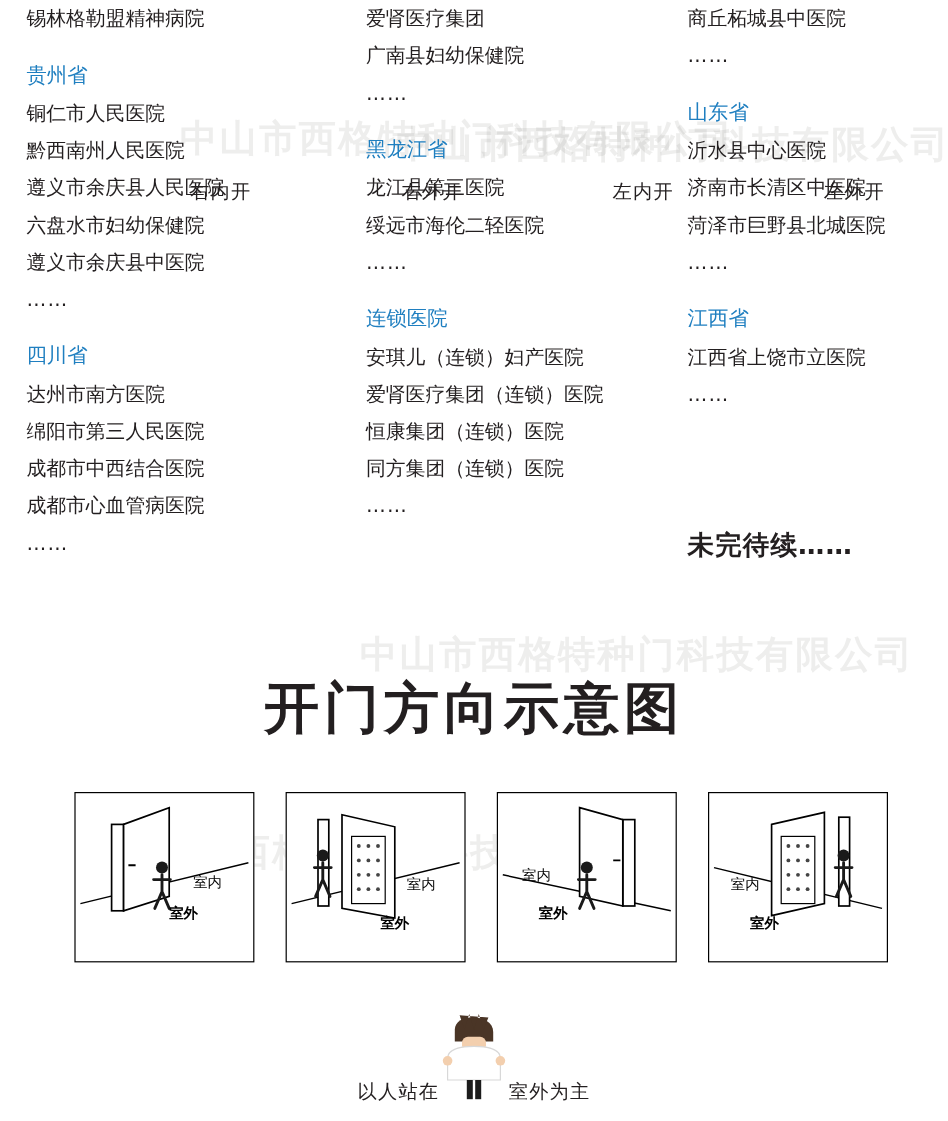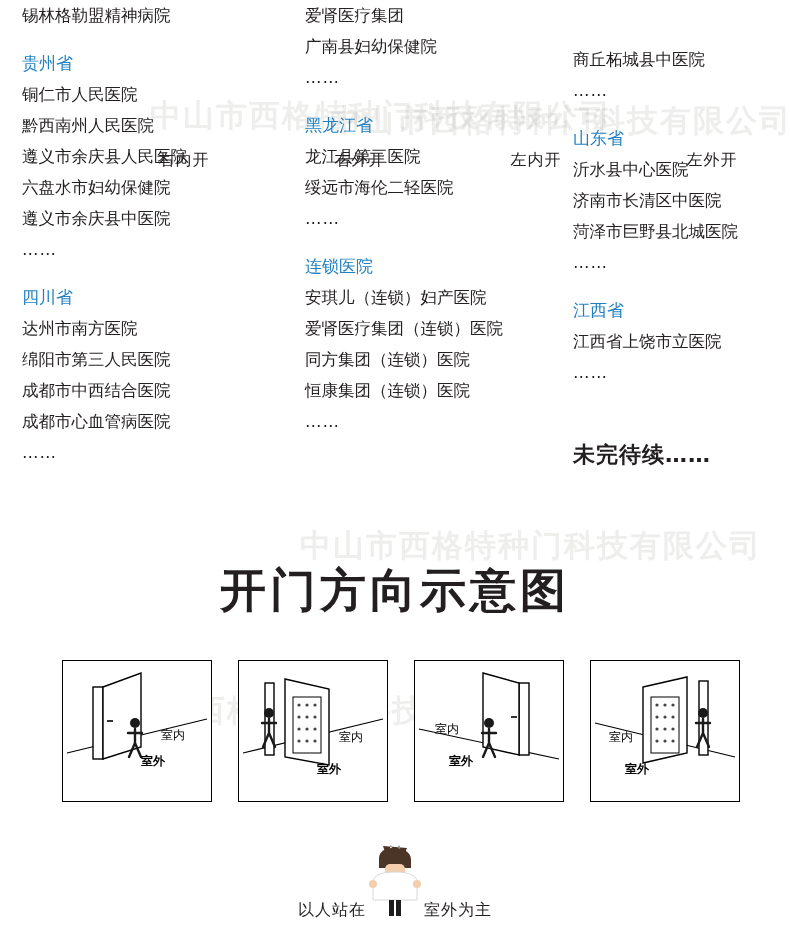--- a/index.html
+++ b/index.html
@@ -45,21 +45,21 @@
     width: 790px;
     height: 520px;
     z-index: 2;
   }
   .col {
     position: absolute;
     top: 0;
   }
   .col-1 { left: 22px; width: 250px; }
   .col-2 { left: 305px; width: 250px; }
-  .col-3 { left: 573px; width: 210px; margin-top: 44px; }
+  .col-3 { left: 573px; width: 210px; }
 
   .prov {
     color: #1f7fc0;
     font-size: 17px;
     line-height: 31px;
     margin: 0;
     white-space: nowrap;
   }
   .item {
     color: #231f20;
@@ -214,22 +214,22 @@
       <p class="prov">黑龙江省</p>
       <p class="item">龙江县第三医院</p>
       <p class="item">绥远市海伦二轻医院</p>
       <p class="dots">……</p>
     </div>
     <div class="gap"></div>
     <div>
       <p class="prov">连锁医院</p>
       <p class="item">安琪儿（连锁）妇产医院</p>
       <p class="item">爱肾医疗集团（连锁）医院</p>
+      <p class="item">恒康集团（连锁）医院</p>
       <p class="item">同方集团（连锁）医院</p>
-      <p class="item">恒康集团（连锁）医院</p>
       <p class="dots">……</p>
     </div>
   </div>
 
   <div class="col col-3">
     <div>
       <p class="item">商丘柘城县中医院</p>
       <p class="dots">……</p>
     </div>
     <div class="gap"></div>

